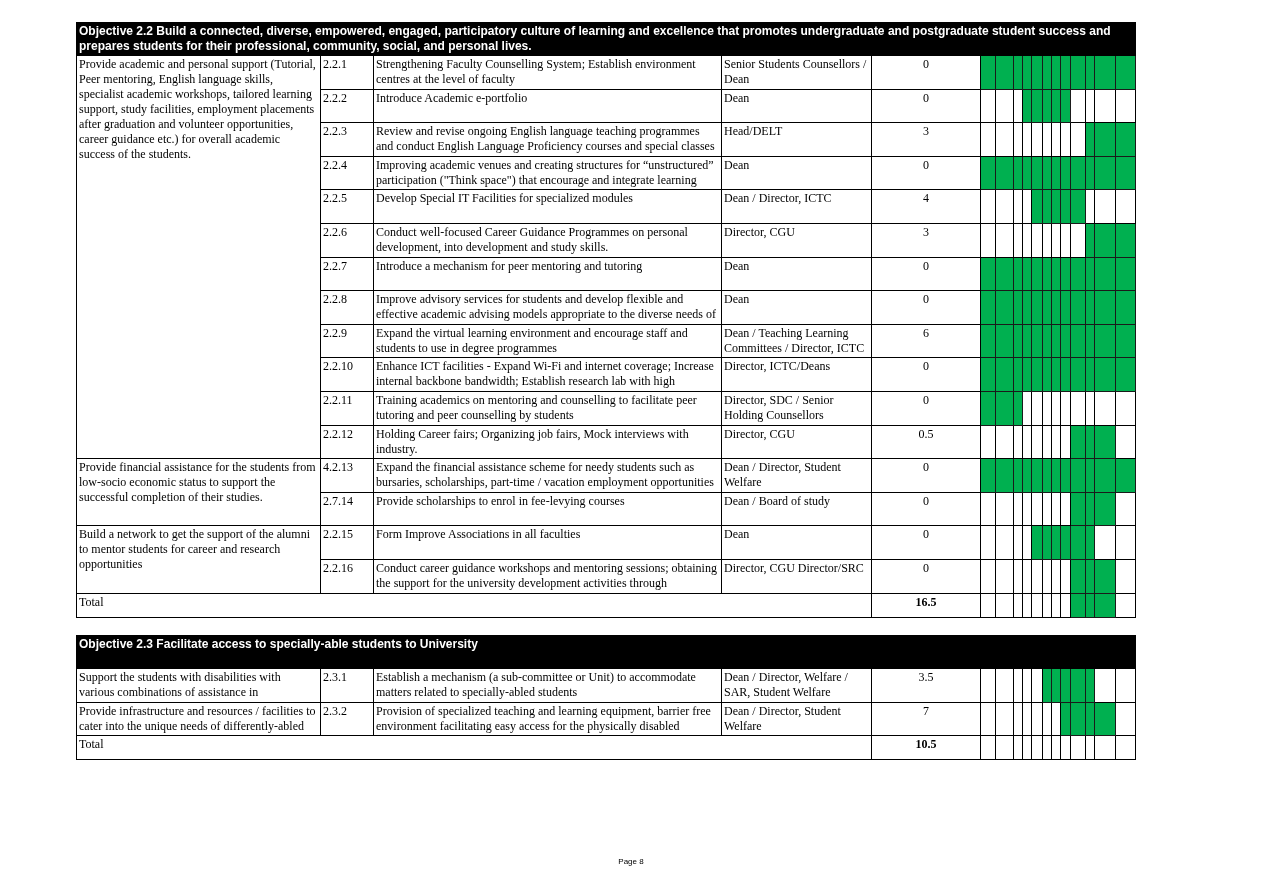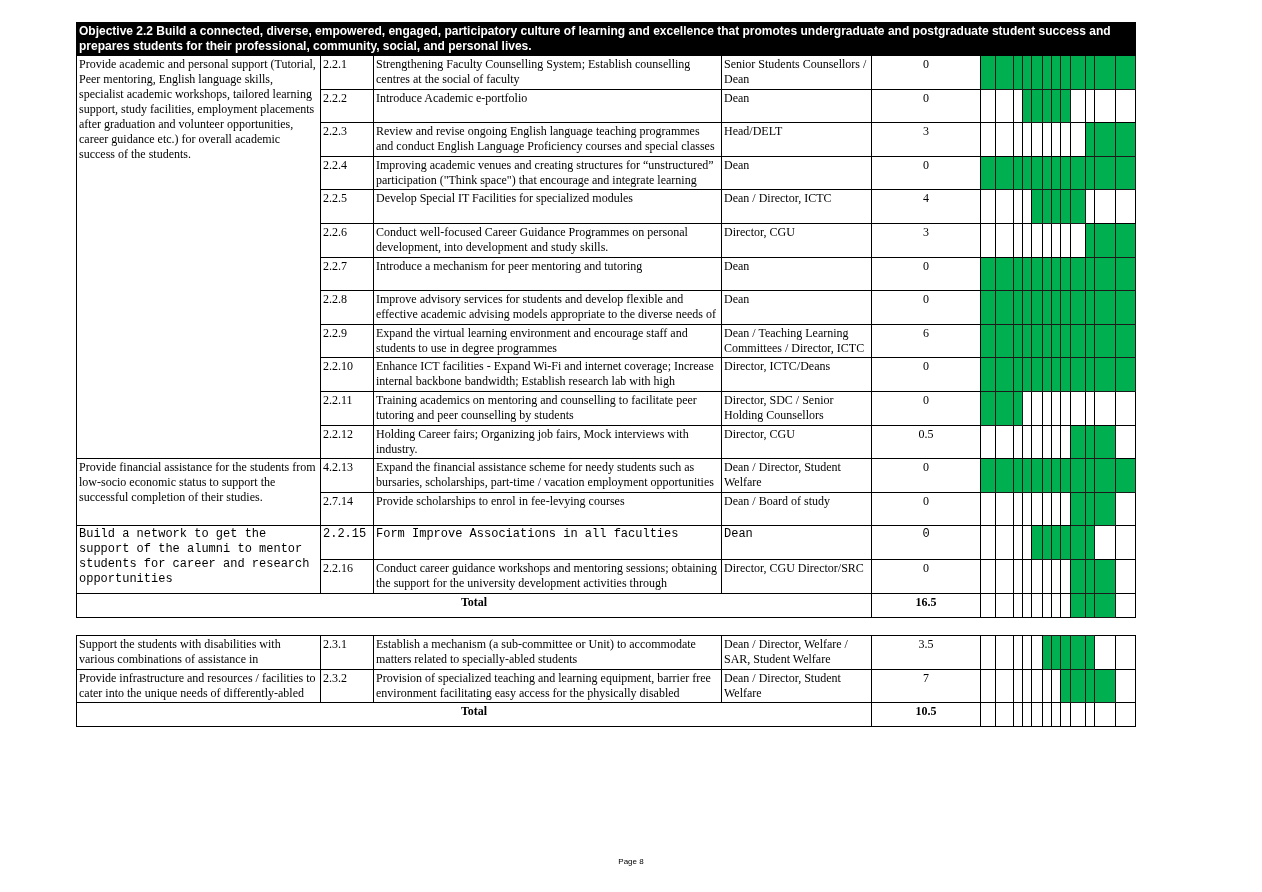--- a/index.html
+++ b/index.html
@@ -5,21 +5,21 @@
   html, body { margin:0; padding:0; background:#fff; }
   body { width:1262px; height:892px; position:relative; font-family:"Liberation Serif", serif; color:#000; overflow:hidden; }
   table.plan { position:absolute; left:76px; border-collapse:collapse; table-layout:fixed; width:1059px; }
   table.plan td { border:1px solid #000; font-size:12px; line-height:15px; vertical-align:top; padding:1px 2px; overflow:hidden; }
   td.hdr { background:#000; color:#fff; font-family:"Liberation Sans", sans-serif; font-weight:bold; font-size:11.5px; line-height:14px; padding:2px 3px; }
   td.hdr.blank { border-left:1px solid #555; }
   td.strategy { border-bottom:1px solid #000; }
   td.num { text-align:center; }
   td.g { padding:0; border:1px solid #555; }
   td.g.on { background:#00b050; border-color:#1a1a1a; }
-  td.total-label { text-align:center; font-weight:bold; }
+  td.total-label { text-align:left; font-weight:normal; }
   td.total-val { text-align:center; font-weight:bold; }
   .footer { position:absolute; left:0; width:1262px; top:857px; text-align:center; font-family:"Liberation Sans", sans-serif; font-size:8px; }
 </style>
 </head>
 <body>
 
 <table class="plan" id="table-2-2" style="top:22px;">
   <colgroup>
     <col style="width:244px">
       <col style="width:53px">
@@ -39,21 +39,21 @@
       <col style="width:21px">
       <col style="width:20px">
   </colgroup>
   <tbody id="tbody-2-2">
       <tr style="height: 33px;">
         <td class="hdr" colspan="17">Objective 2.2 Build a connected, diverse, empowered, engaged, participatory culture of learning and excellence that promotes undergraduate and postgraduate student success and prepares students for their professional, community, social, and personal lives.</td>
       </tr>
       <tr style="height: 33.6px;">
         <td class="strategy" rowspan="12">Provide academic and personal support (Tutorial, Peer mentoring, English language skills, specialist academic workshops, tailored learning support, study facilities, employment placements after graduation and volunteer opportunities, career guidance etc.) for overall academic success of the students.</td>
         <td>2.2.1</td>
-        <td>Strengthening Faculty Counselling System; Establish counselling centres at the social of faculty</td>
+        <td>Strengthening Faculty Counselling System; Establish environment centres at the level of faculty</td>
         <td>Senior Students Counsellors / Dean</td>
         <td class="num">0</td>
         <td class="g on" style="background: rgb(0, 176, 80);"></td>
         <td class="g on" style="background: rgb(0, 176, 80);"></td>
         <td class="g on" style="background: rgb(0, 176, 80);"></td>
         <td class="g on" style="background: rgb(0, 176, 80);"></td>
         <td class="g on" style="background: rgb(0, 176, 80);"></td>
         <td class="g on" style="background: rgb(0, 176, 80);"></td>
         <td class="g on" style="background: rgb(0, 176, 80);"></td>
         <td class="g on" style="background: rgb(0, 176, 80);"></td>
@@ -290,21 +290,21 @@
         <td class="g"></td>
         <td class="g"></td>
         <td class="g"></td>
         <td class="g"></td>
         <td class="g"></td>
         <td class="g on" style="background: rgb(0, 176, 80);"></td>
         <td class="g on" style="background: rgb(0, 176, 80);"></td>
         <td class="g on" style="background: rgb(0, 176, 80);"></td>
         <td class="g"></td>
       </tr>
-      <tr style="height: 33.6px; font-family: Liberation Mono, monospace;">
+      <tr style="height: 33.6px;">
         <td class="strategy" rowspan="2">Build a network to get the support of the alumni to mentor students for career and research opportunities</td>
         <td>2.2.15</td>
         <td>Form Improve Associations in all faculties</td>
         <td>Dean</td>
         <td class="num">0</td>
         <td class="g"></td>
         <td class="g"></td>
         <td class="g"></td>
         <td class="g"></td>
         <td class="g on" style="background: rgb(0, 176, 80);"></td>
@@ -367,20 +367,24 @@
       <col style="width:11px">
       <col style="width:9px">
     <col style="width:9px">
       <col style="width:10px">
       <col style="width:15px">
       <col style="width:9px">
       <col style="width:21px">
       <col style="width:20px">
   </colgroup>
   <tbody id="tbody-2-3">
+      <tr style="height: 33px;">
+        <td class="hdr" colspan="5">Objective 2.3 Facilitate access to specially-able students to University</td>
+        <td class="hdr blank" colspan="12"></td>
+      </tr>
       <tr style="height: 33.5px;">
         <td class="strategy" rowspan="1">Support the students with disabilities with various combinations of assistance in</td>
         <td>2.3.1</td>
         <td>Establish a mechanism (a sub-committee or Unit) to accommodate matters related to specially-abled students</td>
         <td>Dean / Director, Welfare / SAR, Student Welfare</td>
         <td class="num">3.5</td>
         <td class="g"></td>
         <td class="g"></td>
         <td class="g"></td>
         <td class="g"></td>

